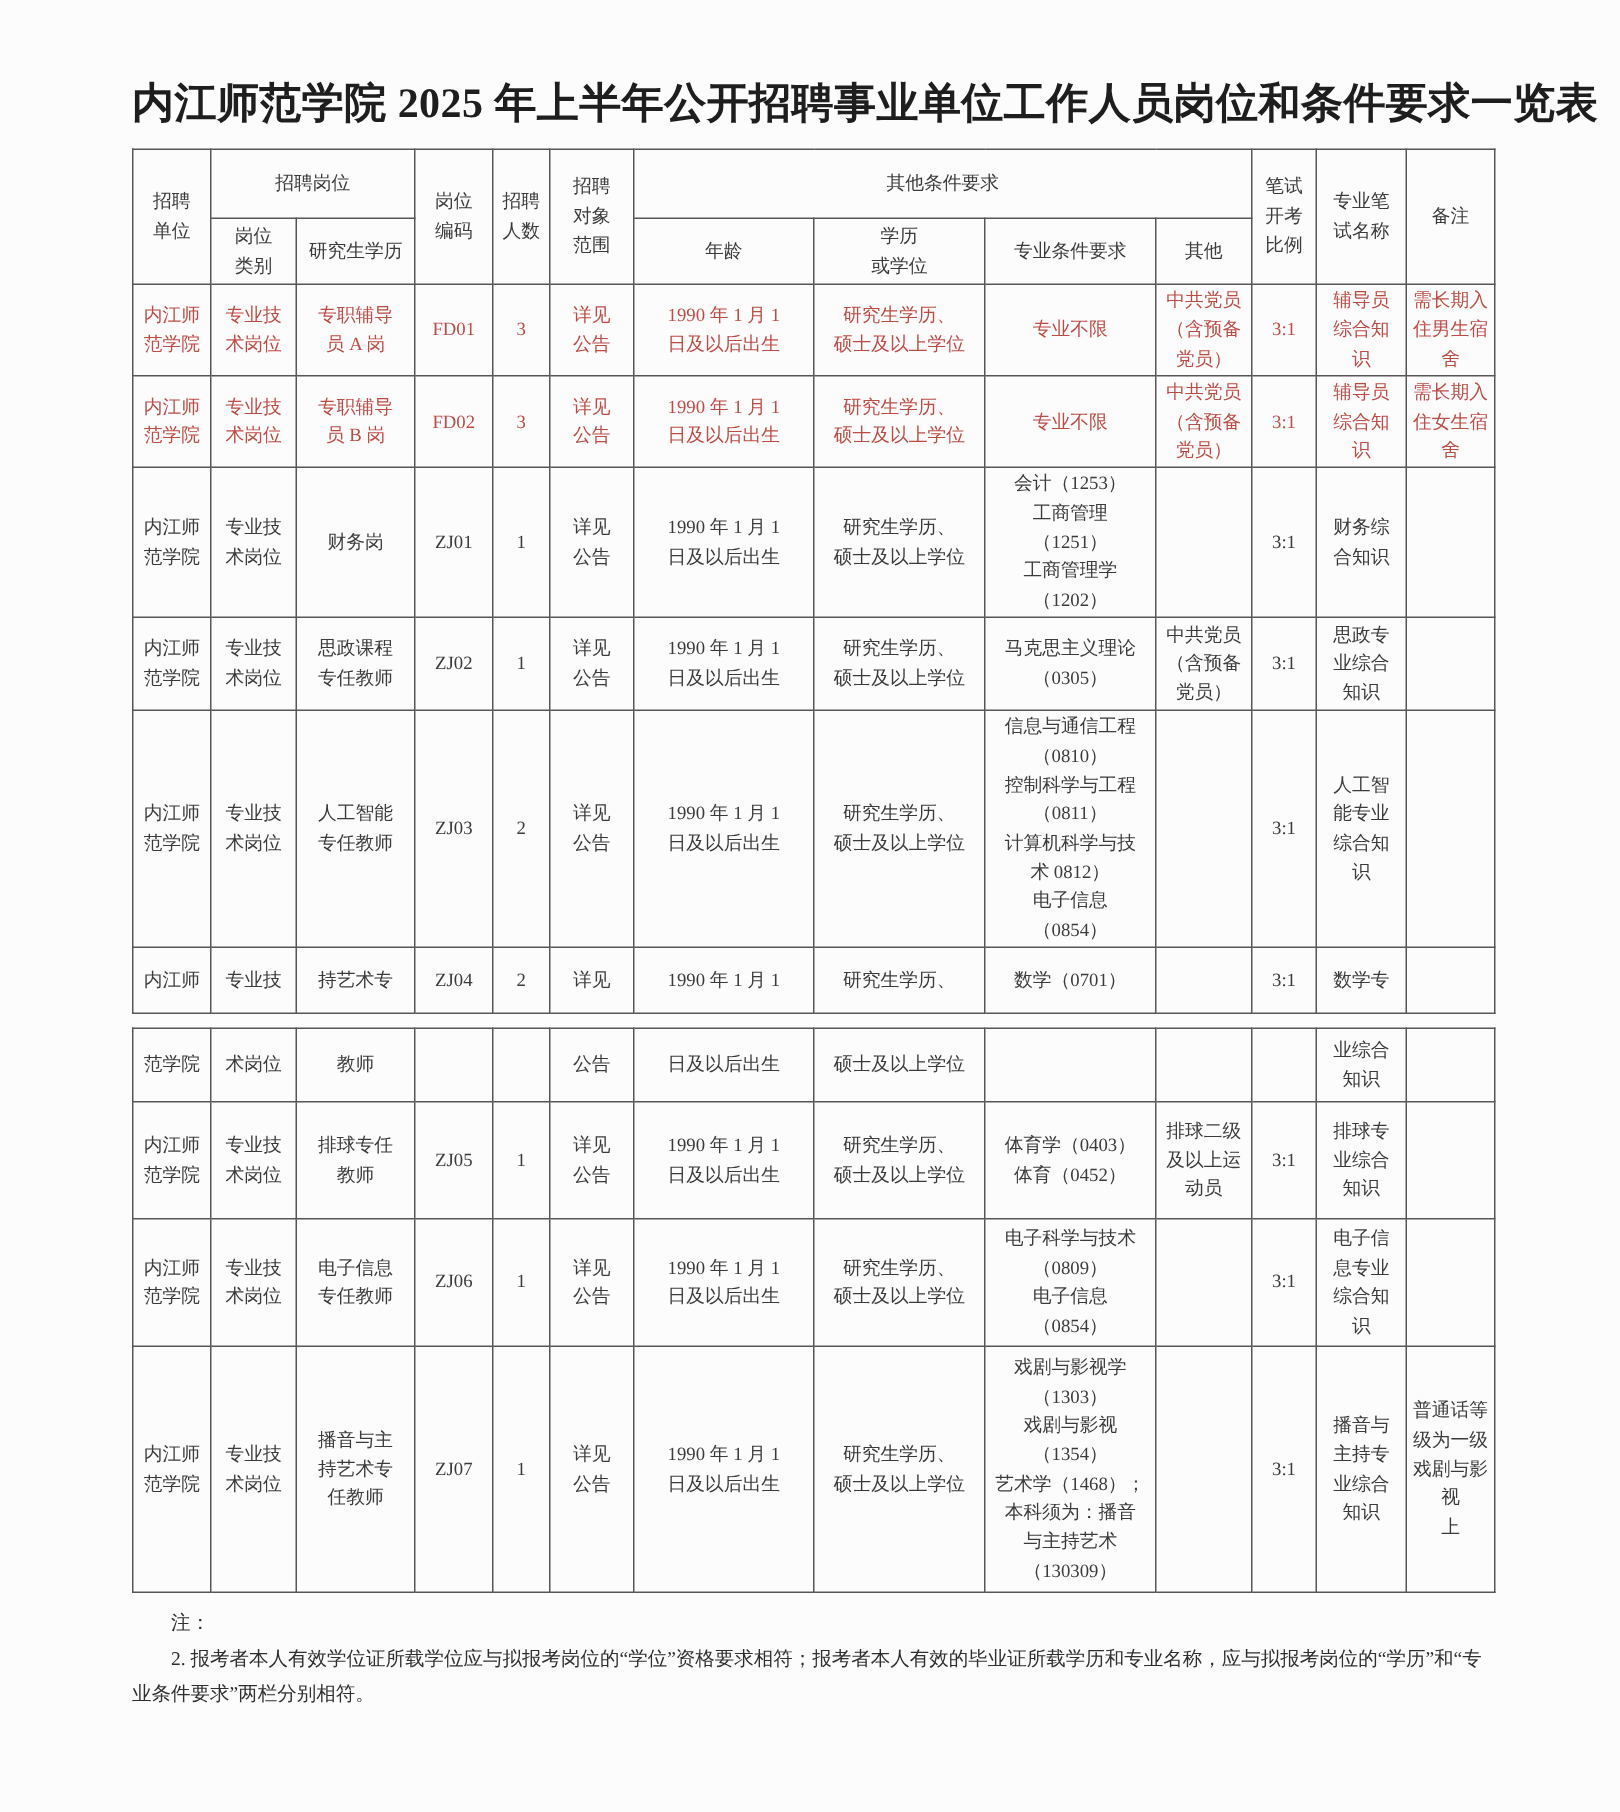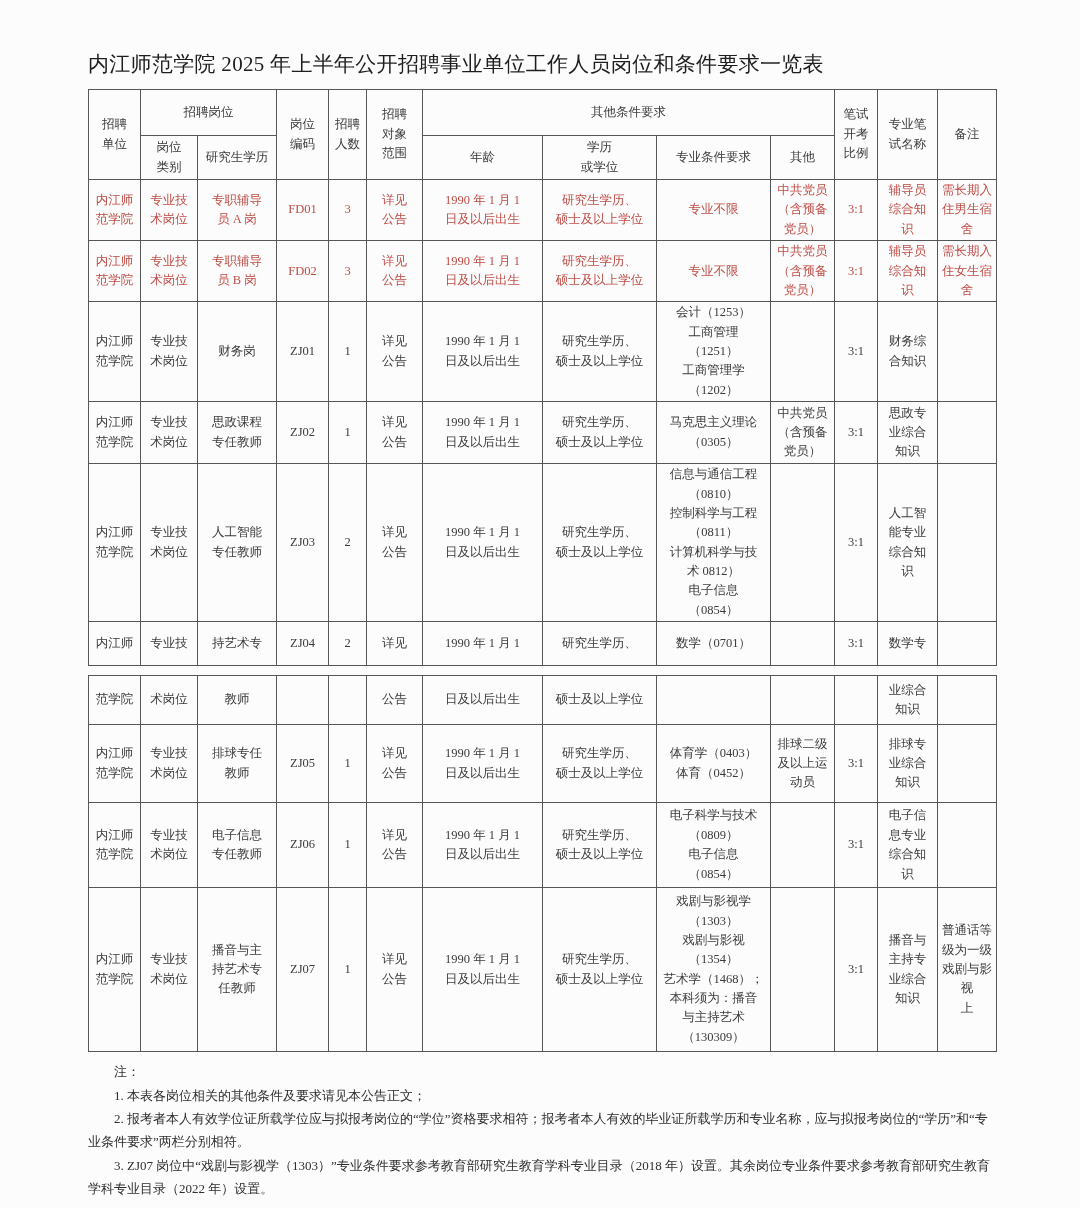--- a/index.html
+++ b/index.html
@@ -13,22 +13,22 @@
   body{
     width:1080px;height:1208px;box-sizing:border-box;
     background:var(--page-bg);
     font-family:"Liberation Serif","DejaVu Serif",serif;
     color:var(--text-color);
     padding:50px 84px 20px 88px;
     overflow:hidden;
   }
   .doc-title{
     margin:0 0 11px 0;
-    font-size:21px;
-    font-weight:normal;
+    font-size:28px;
+    font-weight:bold;
     color:var(--title-color);
     text-align:left;
     white-space:nowrap;
     letter-spacing:0.3px;
   }
   table.grid{
     border-collapse:collapse;
     table-layout:fixed;
     width:908px;
     font-size:12.5px;
@@ -382,16 +382,14 @@
       <td>普通话等
 级为一级
 戏剧与影视
 上</td>
     </tr>
   </tbody>
 </table>
 
 <div class="notes">
   <p>注：</p>
-  <p>1. 本表各岗位相关的其他条件及要求请见本公告正文；</p>
   <p>2. 报考者本人有效学位证所载学位应与拟报考岗位的“学位”资格要求相符；报考者本人有效的毕业证所载学历和专业名称，应与拟报考岗位的“学历”和“专业条件要求”两栏分别相符。</p>
-  <p>3. ZJ07 岗位中“戏剧与影视学（1303）”专业条件要求参考教育部研究生教育学科专业目录（2018 年）设置。其余岗位专业条件要求参考教育部研究生教育学科专业目录（2022 年）设置。</p>
 </div>
 
 </body></html>

